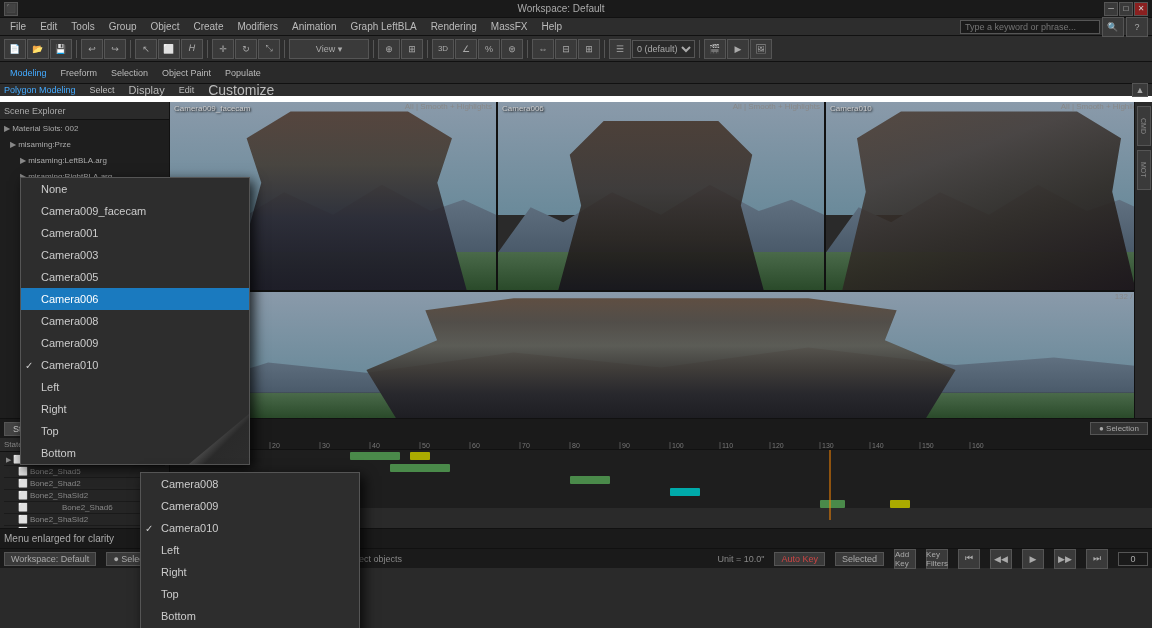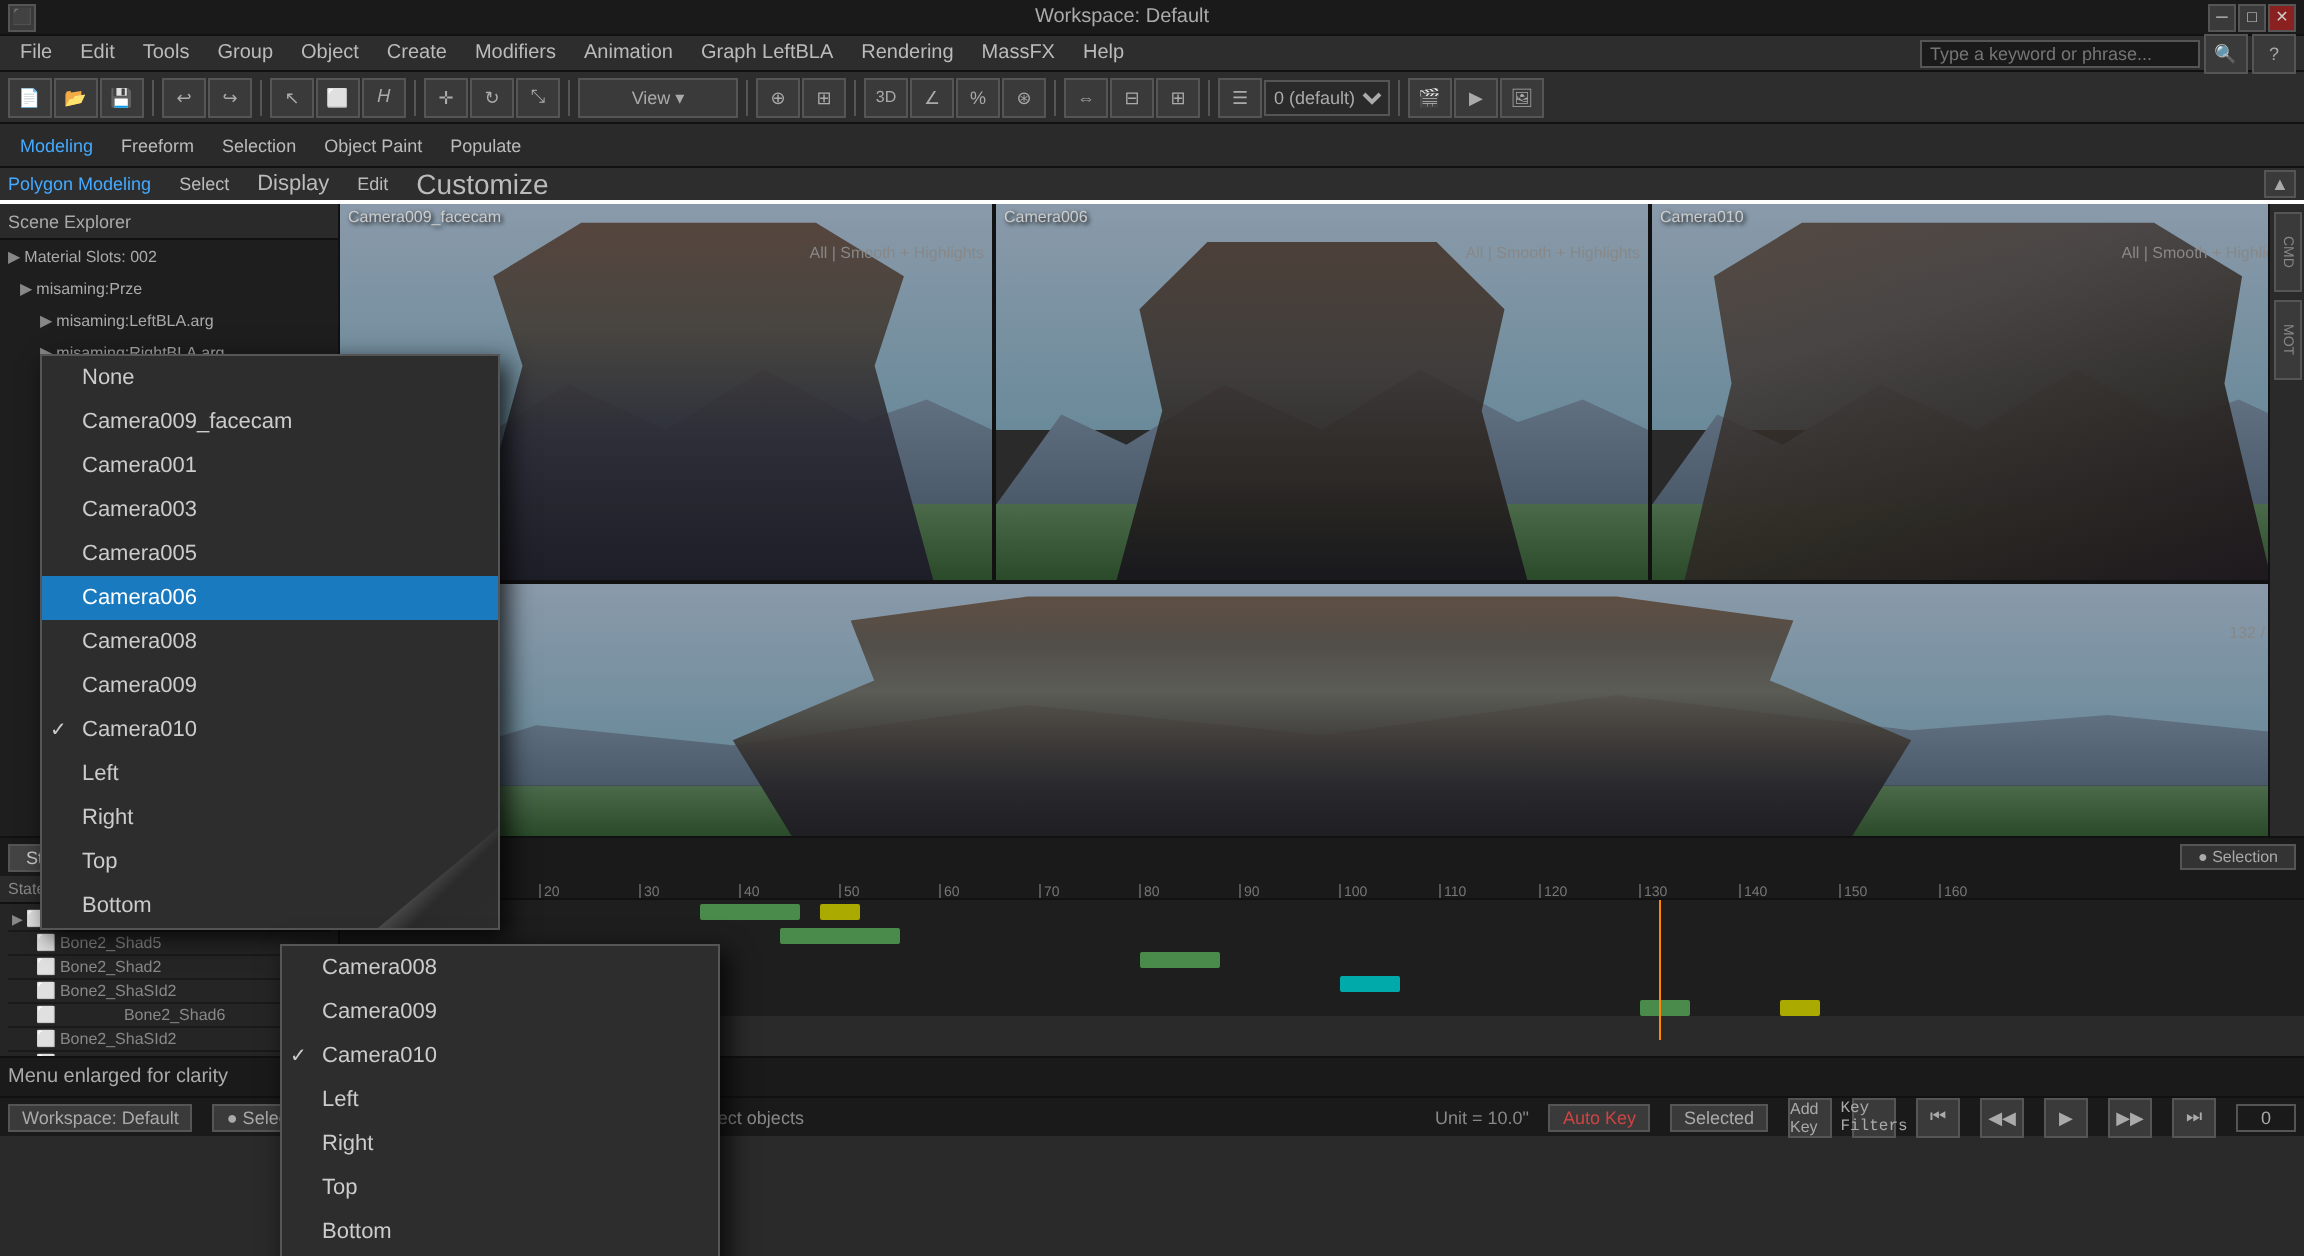--- a/index.html
+++ b/index.html
@@ -120,21 +120,21 @@
     }
 
     
     .sub-menu-bar {
       height: 18px;
       background: #2d2d2d;
       display: flex;
       align-items: center;
       padding: 0 4px;
       gap: 2px;
-      border-bottom: 2px solid #ffffff;
+      border-bottom: 6px solid #ffffff;
     }
 
     
     .left-sidebar {
       width: 170px;
       background: #1e1e1e;
       border-right: 1px solid #111;
       overflow: hidden;
       flex-shrink: 0;
     }
@@ -291,21 +291,21 @@
     }
     .timeline-tracks {
       height: 58px;
       position: relative;
       background: #1e1e1e;
     }
 
     
     .vp-corner-info {
       position: absolute;
-      top: 20px;
+      top: 0;
       right: 4px;
       color: #888;
       font-size: 8px;
     }
 
     .timeline-left-panel {
       width: 170px;
       background: #252525;
       border-right: 1px solid #111;
       height: 100%;
@@ -867,20 +867,20 @@
 <div class="status-bar">
   <div class="status-mode">Workspace: Default</div>
   <div class="status-mode">● Selection</div>
   <span>None Selected</span>
   <span>Click or shift-click-drag to select objects</span>
   <div style="flex:1;"></div>
   <span>Unit = 10.0"</span>
   <div class="status-mode" style="color:#cc4444;">Auto Key</div>
   <div class="status-mode">Selected</div>
   <div class="toolbar-btn" style="font-size:8px;">Add Key</div>
-  <div class="toolbar-btn" style="font-size:8px;font-family:Liberation Mono, monospace;">Key Filters</div>
+  <div class="toolbar-btn" style="font-size:8px;">Key Filters</div>
   <div class="toolbar-btn">⏮</div>
   <div class="toolbar-btn">◀◀</div>
   <div class="toolbar-btn">▶</div>
   <div class="toolbar-btn">▶▶</div>
   <div class="toolbar-btn">⏭</div>
   <input type="text" value="0" style="width: 30px; height: 14px; background: rgb(26, 26, 26); border: 1px solid rgb(85, 85, 85); color: rgb(170, 170, 170); font-size: 9px; text-align: center;">
 </div>
 
 </body></html>

